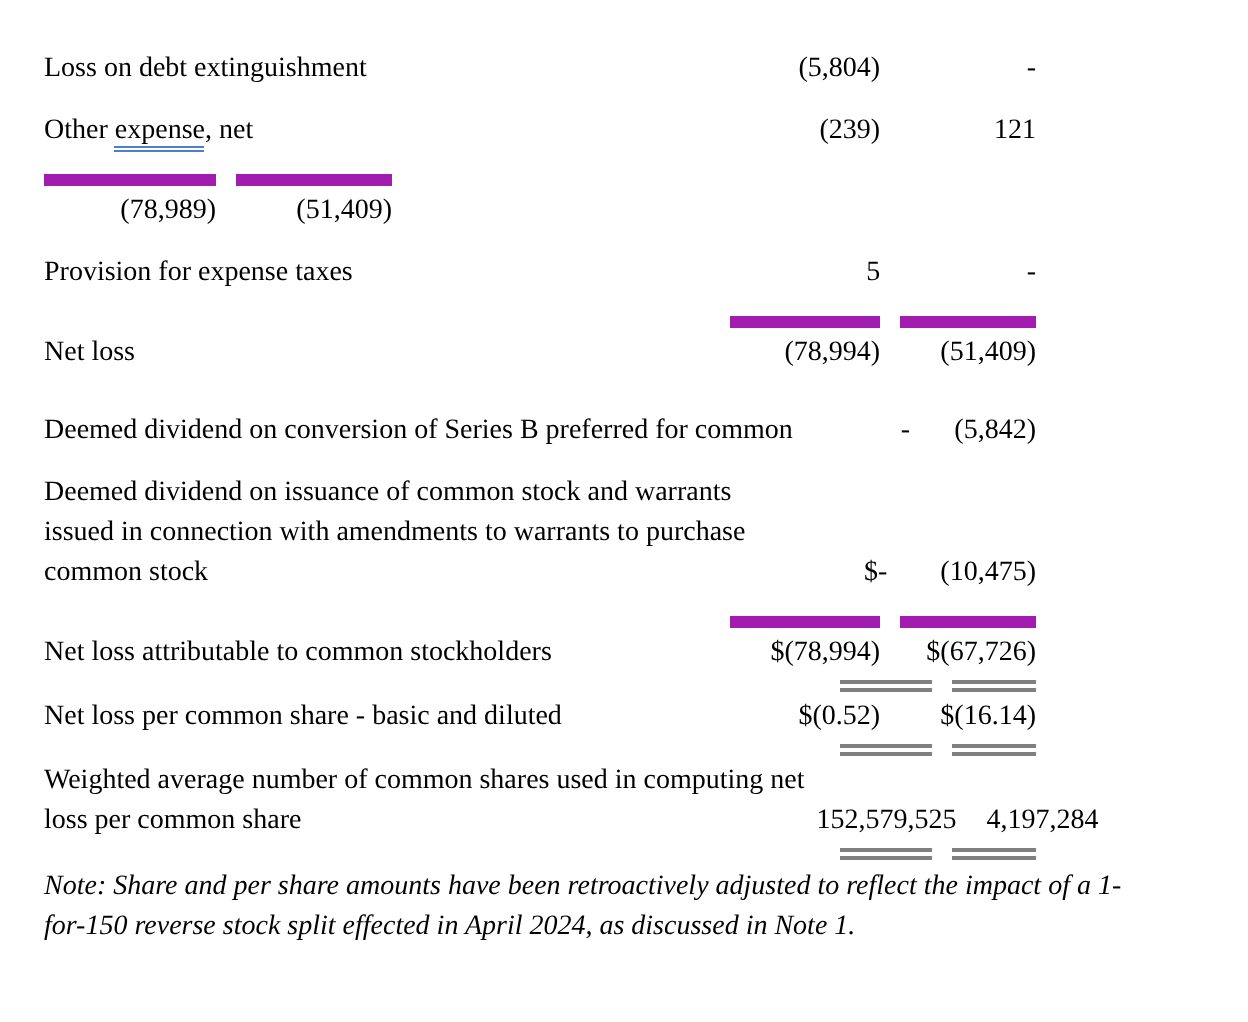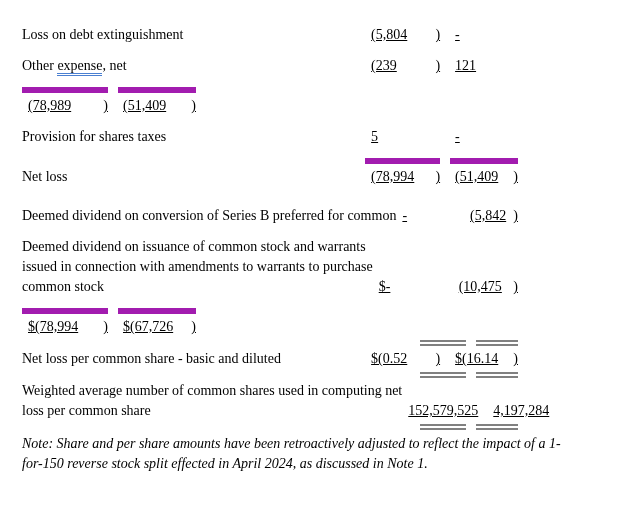--- a/index.html
+++ b/index.html
@@ -11,25 +11,24 @@
     font-size: 14px;
     color: #000000;
     overflow: hidden;
   }
   .doc { padding: 25px 22px 0 22px; width: 540px; }
   .frow { display: flex; align-items: flex-end; margin-bottom: 11px; }
   .label { width: 398px; line-height: 20px; }
   .label .ln { white-space: nowrap; }
   .cell {
     display: flex;
-    justify-content: space-between;
+    justify-content: flex-end;
     align-items: baseline;
     line-height: 20px;
     white-space: nowrap;
-    text-decoration: underline;
   }
   .c1 { width: 86px; padding-left: 6px; }
   .c2 { width: 78px; margin-left: 10px; padding-left: 5px; }
   .rt { border-top: 6px solid #a21caf; padding-top: 3px; }
   .mb-big { margin-bottom: 19px; }
   .mb-0 { margin-bottom: 0; }
   .dblrow { display: flex; margin: 3px 0; }
   .dbl {
     height: 6px;
     border-top: 2px solid #808080;
@@ -80,21 +79,21 @@
       <span>)</span>
     </div>
     <div class="cell c2 rt">
       <span>(51,409</span>
       <span>)</span>
     </div>
   </div>
 
   <div class="frow">
     <div class="label">
-      <div class="ln">Provision for shares taxes</div>
+      <div class="ln">Provision for expense taxes</div>
     </div>
     <div class="cell c1">
       <span>5</span>
       <span></span>
     </div>
     <div class="cell c2">
       <span>-</span>
       <span></span>
     </div>
   </div>
@@ -137,20 +136,23 @@
       <span>$-</span>
       <span></span>
     </div>
     <div class="cell c2">
       <span>(10,475</span>
       <span>)</span>
     </div>
   </div>
 
   <div class="frow mb-0">
+    <div class="label">
+      <div class="ln">Net loss attributable to common stockholders</div>
+    </div>
     <div class="cell c1 rt">
       <span>$(78,994</span>
       <span>)</span>
     </div>
     <div class="cell c2 rt">
       <span>$(67,726</span>
       <span>)</span>
     </div>
   </div>
 

